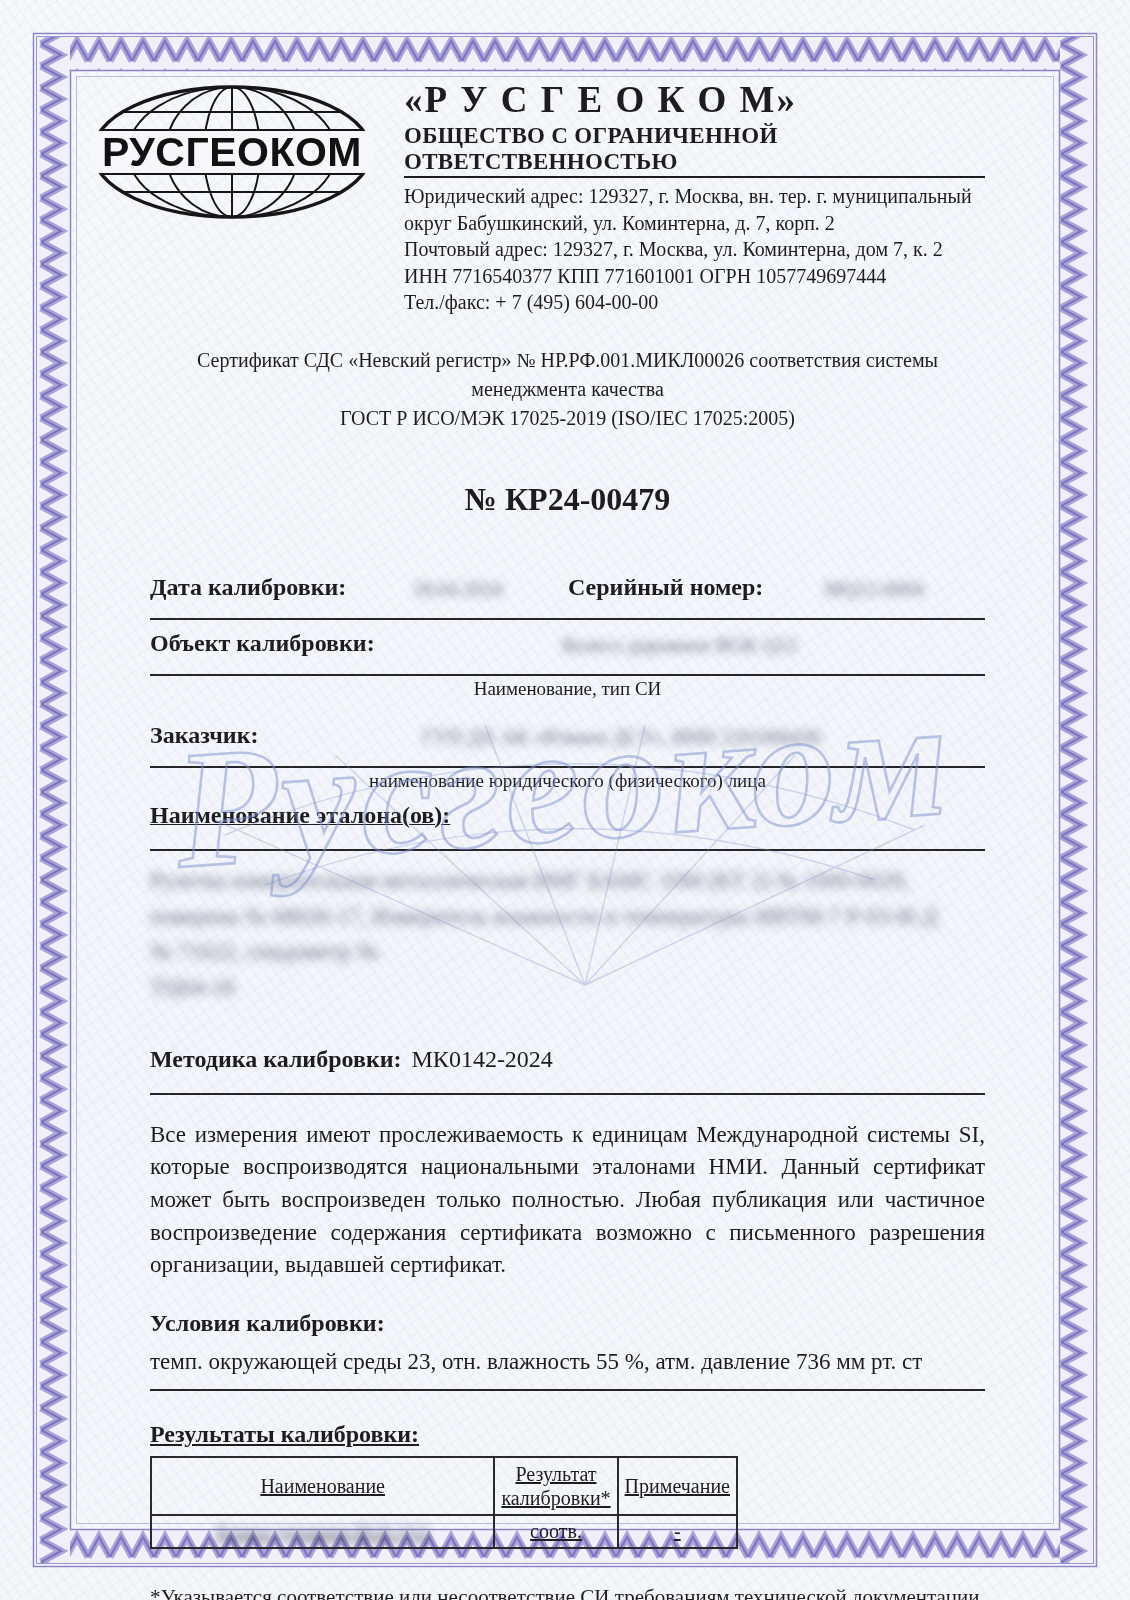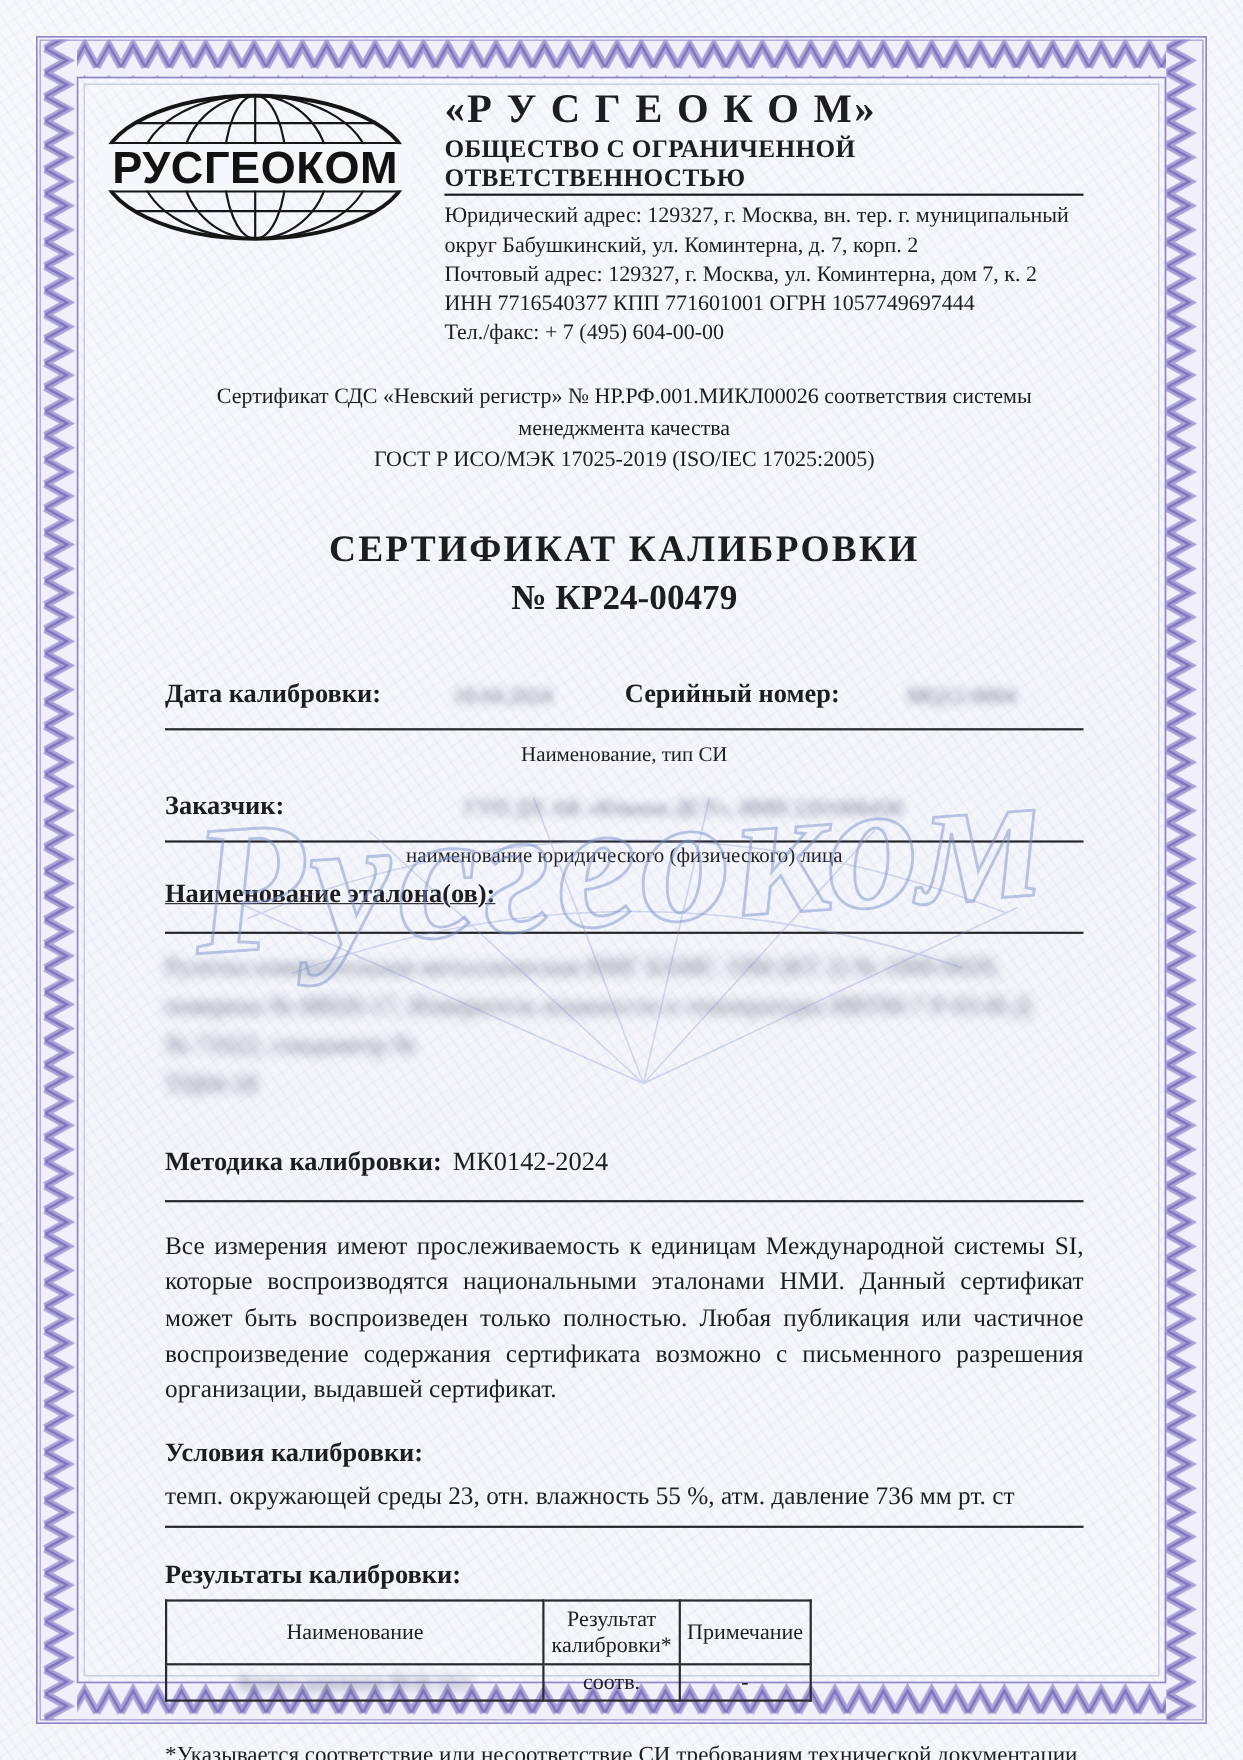--- a/index.html
+++ b/index.html
@@ -58,21 +58,21 @@
   .method-row{display:flex;align-items:baseline;border-bottom:2px solid #26262a;
     padding-bottom:20px;margin-top:40px;}
   .method-value{font-size:24px;margin-left:10px;}
 
   .paragraph{font-size:23px;line-height:1.42;text-align:justify;margin-top:24px;}
 
   .conditions{margin-top:28px;}
   .cond-value{font-size:23px;border-bottom:2px solid #26262a;padding-bottom:14px;margin-top:12px;}
 
   
-  .results{margin-top:30px;}
+  .results{margin-top:30px;text-decoration:underline;}
   table.res{border-collapse:collapse;margin-top:8px;width:588px;}
   table.res th,table.res td{border:2px solid #2a2a2e;font-size:20px;text-align:center;
     padding:4px 6px;font-weight:normal;}
   table.res th{line-height:1.2;}
   col.c-name{width:62%;} col.c-res{width:20%;} col.c-note{width:18%;}
   td .redact{font-size:18px;}
 
   .footnote{font-size:21px;line-height:1.4;margin-top:34px;border-bottom:2px solid #26262a;padding-bottom:5px;}
 
   .watermark{position:absolute;left:165px;top:585px;pointer-events:none;}
@@ -139,38 +139,43 @@
         </div>
       </div>
     </div>
 
     <div class="cert-sds">
       <div>Сертификат СДС «Невский регистр» № НР.РФ.001.МИКЛ00026 соответствия системы менеджмента качества</div>
       <div>ГОСТ Р ИСО/МЭК 17025-2019 (ISO/IEC 17025:2005)</div>
     </div>
 
     <div class="title-block">
-      <div class="title-1">СЕРТИФИКАТ КАЛИБРОВКИ</div>
       <div class="title-2">№ КР24-00479</div>
     </div>
 
     <div class="fields">
 
       <div class="frow">
         <span class="flabel">Дата калибровки:</span>
         <span class="fspace">
             <span class="redact redact-sm">18.04.2024</span>
           </span>
         <span class="flabel">Серийный номер:</span>
         <span class="fspace">
             <span class="redact redact-sm">MQ12-0004</span>
           </span>
       </div>
       <div class="gap-sm"></div>
 
+      <div class="frow">
+        <span class="flabel">Объект калибровки:</span>
+        <span class="fspace">
+            <span class="redact redact-sm">Колесо дорожное BGK Q12</span>
+          </span>
+      </div>
       <div class="caption">Наименование, тип СИ</div>
 
       <div class="gap-md"></div>
 
       <div class="frow">
         <span class="flabel">Заказчик:</span>
         <span class="fspace">
             <span class="redact redact-sm">ГУП ДХ АК «Южное ДСУ», ИНН 2201006430</span>
           </span>
       </div>

